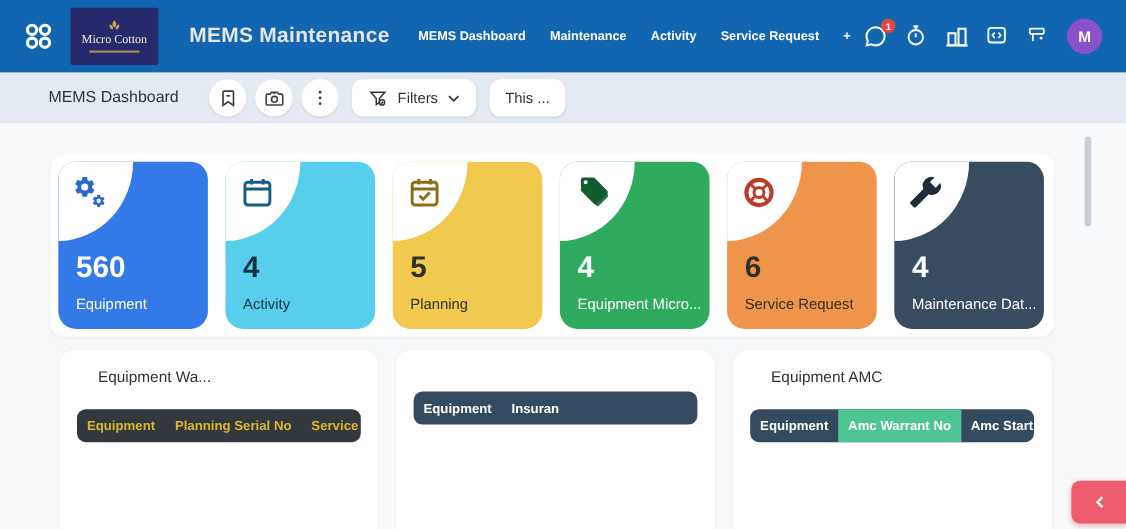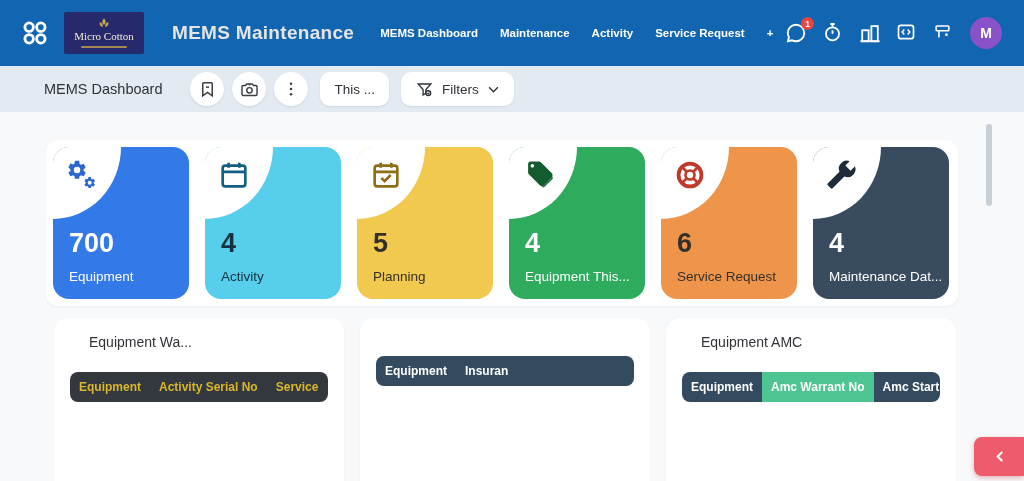--- a/index.html
+++ b/index.html
@@ -2,21 +2,21 @@
 <html><head>
 <meta charset="utf-8">
 <style>
   * { box-sizing: border-box; margin: 0; padding: 0; }
   html,body { width:1024px; height:481px; overflow:hidden; }
   body { font-family:"Liberation Sans", sans-serif; background:#f7f9fa; position:relative; }
 
   
   .topbar { height:66px; display:flex; align-items:center; padding:0 22px; }
   .grid-btn { width:26px; height:26px; color:#fff; cursor:pointer; flex:none; }
-  .logo { width:80px; height:42px; margin-left:16px; border-radius:2px;
+  .logo { width:80px; height:52px; margin-left:16px; border-radius:2px;
           display:flex; flex-direction:column; align-items:center; justify-content:center; flex:none; }
   .logo-name { font-family:"Liberation Serif", serif; font-size:11px; color:#f0ead8; line-height:1.1; margin-top:1px; white-space:nowrap; }
   .logo-rule { width:46px; height:2px; background:#b79a4c; opacity:.85; margin-top:3px; border-radius:1px; }
   .app-title { color:#e5e5e5; font-size:19px; font-weight:700; letter-spacing:.3px; margin-left:28px; white-space:nowrap; }
   .nav { display:flex; align-items:center; gap:22px; margin-left:26px; }
   .nav-item { color:#fff; font-size:11.5px; font-weight:700; cursor:pointer; white-space:nowrap; }
   .top-right { margin-left:auto; display:flex; align-items:center; gap:15px; color:#fff; }
   .tr-icon { width:22px; height:22px; position:relative; cursor:pointer; flex:none; }
   .tr-icon svg { display:block; }
   .badge { position:absolute; top:-5px; right:-7px; min-width:13px; height:13px; border-radius:7px;
@@ -150,50 +150,50 @@
     </div>
     <div class="btn-circle">
       <svg viewBox="0 0 24 24" width="18" height="18" fill="currentColor">
         <circle cx="12" cy="5" r="1.7"></circle>
           <circle cx="12" cy="12" r="1.7"></circle>
           <circle cx="12" cy="19" r="1.7"></circle>
       </svg>
     </div>
   </div>
   <div class="pill">
-    <span>This ...</span>
-  </div>
-  <div class="pill">
     <svg viewBox="0 0 24 24" width="19" height="19" fill="none" stroke="currentColor" stroke-width="1.7">
       <path d="M4,5h16l-6.2,7v4.6L10.2,19v-7Z"></path>
       <circle cx="16.8" cy="16.6" r="3" fill="#ffffff"></circle>
       <path d="M15.6,16.6l1,1,1.6-1.8" stroke-width="1.4"></path>
     </svg>
     <span>Filters</span>
     <svg viewBox="0 0 18 12" width="13" height="9" fill="none" stroke="currentColor" stroke-width="2">
       <polyline points="3,3 9,9 15,3"></polyline>
     </svg>
   </div>
+  <div class="pill">
+    <span>This ...</span>
+  </div>
 </div>
 
 <div class="stat-panel">
 
   <div class="stat-card" style="background: rgb(52, 121, 232); color: rgb(255, 255, 255);">
     <div class="notch"></div>
     <div class="stat-icon" style="color: rgb(45, 102, 207);">
       <svg viewBox="0 0 34 34" width="34" height="34" fill="currentColor">
         <g transform="scale(0.92)">
             <path d="M19.14,12.94a7.07,7.07,0,0,0,.06-.94,7.07,7.07,0,0,0-.06-.94l2-1.58a.5.5,0,0,0,.12-.61L19.37,5.55a.5.5,0,0,0-.59-.22l-2.39,1a6.82,6.82,0,0,0-1.62-.94l-.36-2.54A.5.5,0,0,0,13.93,2H10.07a.5.5,0,0,0-.48.41L9.23,5a6.82,6.82,0,0,0-1.62.94l-2.39-1a.5.5,0,0,0-.59.22L2.71,8.87a.5.5,0,0,0,.12.61l2,1.58a7.07,7.07,0,0,0-.06.94,7.07,7.07,0,0,0,.06.94l-2,1.58a.5.5,0,0,0-.12.61l1.92,3.32a.5.5,0,0,0,.59.22l2.39-1a6.82,6.82,0,0,0,1.62.94l.36,2.54a.5.5,0,0,0,.48.41h3.86a.5.5,0,0,0,.48-.41l.36-2.54a6.82,6.82,0,0,0,1.62-.94l2.39,1a.5.5,0,0,0,.59-.22l1.92-3.32a.5.5,0,0,0-.12-.61ZM12,15.5A3.5,3.5,0,1,1,15.5,12,3.5,3.5,0,0,1,12,15.5Z"></path>
           </g>
         <g transform="translate(17,17) scale(0.56)">
             <path d="M19.14,12.94a7.07,7.07,0,0,0,.06-.94,7.07,7.07,0,0,0-.06-.94l2-1.58a.5.5,0,0,0,.12-.61L19.37,5.55a.5.5,0,0,0-.59-.22l-2.39,1a6.82,6.82,0,0,0-1.62-.94l-.36-2.54A.5.5,0,0,0,13.93,2H10.07a.5.5,0,0,0-.48.41L9.23,5a6.82,6.82,0,0,0-1.62.94l-2.39-1a.5.5,0,0,0-.59.22L2.71,8.87a.5.5,0,0,0,.12.61l2,1.58a7.07,7.07,0,0,0-.06.94,7.07,7.07,0,0,0,.06.94l-2,1.58a.5.5,0,0,0-.12.61l1.92,3.32a.5.5,0,0,0,.59.22l2.39-1a6.82,6.82,0,0,0,1.62.94l.36,2.54a.5.5,0,0,0,.48.41h3.86a.5.5,0,0,0,.48-.41l.36-2.54a6.82,6.82,0,0,0,1.62-.94l2.39,1a.5.5,0,0,0,.59-.22l1.92-3.32a.5.5,0,0,0-.12-.61ZM12,15.5A3.5,3.5,0,1,1,15.5,12,3.5,3.5,0,0,1,12,15.5Z"></path>
           </g>
       </svg>
     </div>
-    <div class="stat-value">700</div>
+    <div class="stat-value">560</div>
     <div class="stat-label">Equipment</div>
   </div>
 
   <div class="stat-card" style="background: rgb(86, 206, 236); color: rgb(22, 50, 62);">
     <div class="notch"></div>
     <div class="stat-icon" style="color: rgb(19, 94, 132);">
       <svg viewBox="0 0 24 24" width="32" height="32" fill="none" stroke="currentColor" stroke-width="2">
         <rect x="3.5" y="5" width="17" height="15.5" rx="2"></rect>
         <line x1="3.5" y1="9.6" x2="20.5" y2="9.6"></line>
         <line x1="8" y1="2.8" x2="8" y2="6.6"></line>
@@ -223,21 +223,21 @@
     <div class="notch"></div>
     <div class="stat-icon" style="color: rgb(19, 92, 48);">
       <svg viewBox="0 0 27 27" width="33" height="33" fill="currentColor">
         <g transform="translate(3,0)">
             <path d="M21.41,11.58l-9-9A2,2,0,0,0,11,2H4A2,2,0,0,0,2,4v7a2,2,0,0,0,.59,1.42l9,9A2,2,0,0,0,13,22a2,2,0,0,0,1.41-.59l7-7A2,2,0,0,0,22,13,2,2,0,0,0,21.41,11.58ZM5.5,7A1.5,1.5,0,1,1,7,5.5,1.5,1.5,0,0,1,5.5,7Z"></path>
           </g>
         <path d="M23.6,13.2l-8.4,8.4,1.2,1.2a1.6,1.6,0,0,0,2.2,0l6.2-6.2a1.6,1.6,0,0,0,0-2.2Z" opacity="0.85"></path>
       </svg>
     </div>
     <div class="stat-value">4</div>
-    <div class="stat-label">Equipment This...</div>
+    <div class="stat-label">Equipment Micro...</div>
   </div>
 
   <div class="stat-card" style="background: rgb(239, 148, 75); color: rgb(51, 48, 42);">
     <div class="notch"></div>
     <div class="stat-icon" style="color: rgb(192, 57, 43);">
       <svg viewBox="0 0 24 24" width="32" height="32" fill="none" stroke="currentColor">
         <circle cx="12" cy="12" r="8.6" stroke-width="2.8"></circle>
         <circle cx="12" cy="12" r="3.4" stroke-width="2"></circle>
         <line x1="6" y1="6" x2="9.4" y2="9.4" stroke-width="2"></line>
         <line x1="18" y1="6" x2="14.6" y2="9.4" stroke-width="2"></line>
@@ -262,21 +262,21 @@
     <div class="stat-label">Maintenance Dat...</div>
   </div>
 </div>
 
 <div class="tables-row">
 
   <div class="table-card">
     <div class="table-title">Equipment Wa...</div>
     <div class="tbl-head" style="background: rgb(51, 56, 63); color: rgb(217, 182, 44);">
       <div class="cell">Equipment</div>
-      <div class="cell">Activity Serial No</div>
+      <div class="cell">Planning Serial No</div>
       <div class="cell">Service</div>
     </div>
   </div>
 
   <div class="table-card">
     <div class="tbl-head" style="background: rgb(52, 74, 94); color: rgb(255, 255, 255);">
       <div class="cell">Equipment</div>
       <div class="cell">Insuran</div>
     </div>
   </div>

